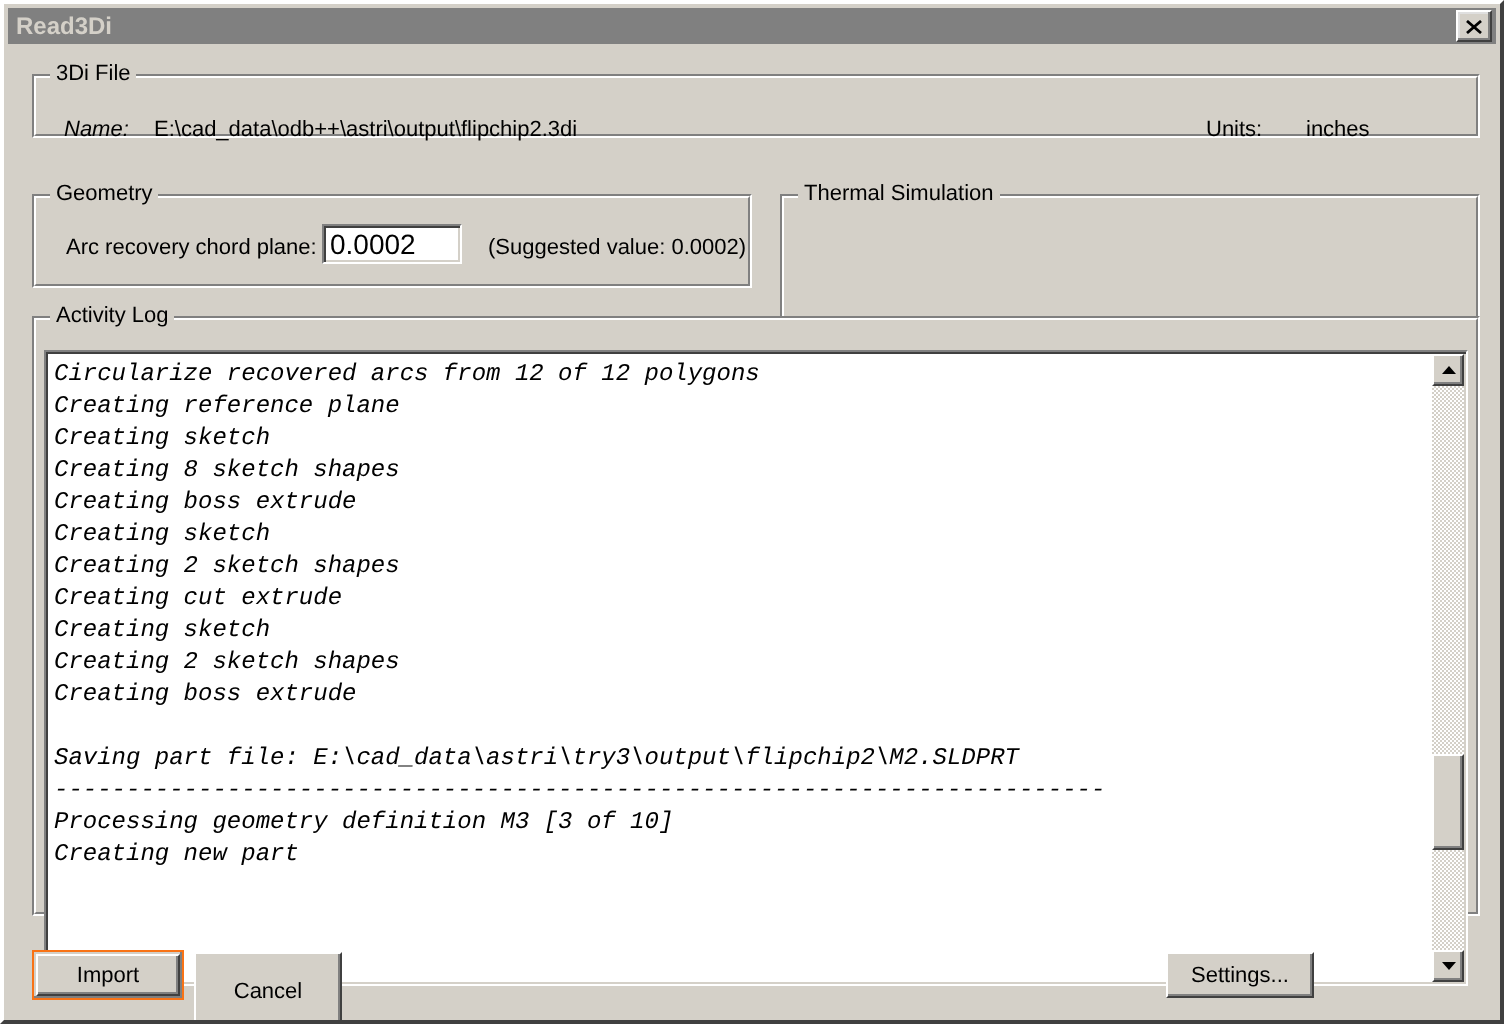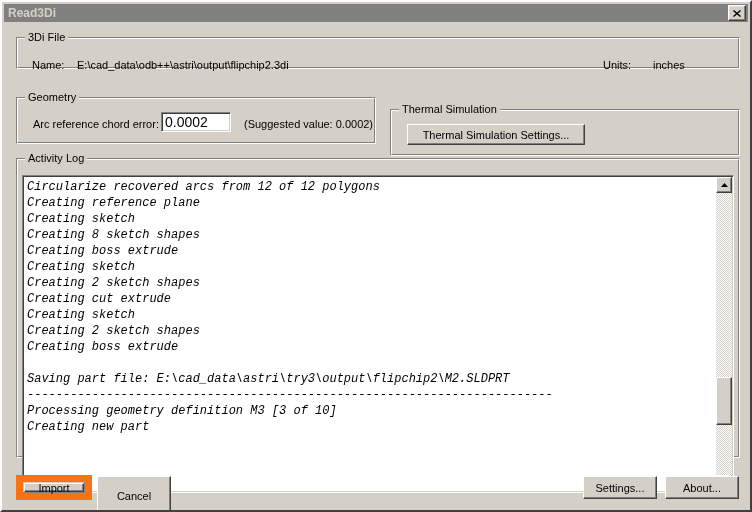--- a/index.html
+++ b/index.html
@@ -127,21 +127,21 @@
     font-size: 11px;
     color: #000000;
     display: flex;
     align-items: center;
     justify-content: center;
     cursor: default;
     white-space: nowrap;
     user-select: none;
   }
   .btn.default {
-    border: 7px solid #f97316;
+    border: 1px solid #f97316;
   }
   .btn.default .btn-face {
     position: absolute;
     left: 1px; top: 1px; right: 1px; bottom: 1px;
     border-top: 1px solid #ffffff;
     border-left: 1px solid #ffffff;
     border-right: 1px solid #404040;
     border-bottom: 1px solid #404040;
     box-shadow: inset -1px -1px 0 #808080;
     pointer-events: none;
@@ -228,40 +228,37 @@
     <div class="close-btn">
       <svg width="8" height="7" viewBox="0 0 8 7">
         <path d="M0.5 0.5 L7.5 6.5 M7.5 0.5 L0.5 6.5" stroke="#000000" stroke-width="1.4" fill="none"></path>
       </svg>
     </div>
   </div>
 
   <div class="group" style="left:14px; top:35px; width:724px; height:32px;">
     <div class="group-inner"></div>
     <div class="group-label">3Di File</div>
-    <div class="lbl" style="left:15px; top:21px;">Name:</div>
+    <div class="lbl" style="left:15px; top:21px;font-style:italic;">Name:</div>
     <div class="lbl" style="left:60px; top:21px;">E:\cad_data\odb++\astri\output\flipchip2.3di</div>
     <div class="lbl" style="left:586px; top:21px;">Units:</div>
     <div class="lbl" style="left:636px; top:21px;">inches</div>
   </div>
 
   <div class="group" style="left:14px; top:95px; width:360px; height:47px;">
     <div class="group-inner"></div>
     <div class="group-label">Geometry</div>
-    <div class="lbl" style="left:16px; top:20px;">Arc reference chord error:</div>
+    <div class="lbl" style="left:16px; top:20px;">Arc recovery chord plane:</div>
     <input class="textbox textbox-shadow" style="left: 144px; top: 14px; width: 70px; height: 20px;" type="text" value="0.0002">
     <div class="lbl" style="left:227px; top:20px;">(Suggested value: 0.0002)</div>
   </div>
 
-  <div class="group" style="left:388px; top:107px; width:350px; height:47px;">
+  <div class="group" style="left:388px; top:95px; width:350px; height:63px;">
     <div class="group-inner"></div>
     <div class="group-label">Thermal Simulation</div>
-    <div class="btn" style="left:16px; top:14px; width:178px; height:21px;">
-      <span>Thermal Simulation Settings...</span>
-    </div>
   </div>
 
   <div class="group" style="left:14px; top:156px; width:724px; height:300px;">
     <div class="group-inner"></div>
     <div class="group-label">Activity Log</div>
   </div>
 
   <div id="log-frame" style="left:20px; top:173px; width:712px; height:318px;">
     <div id="log-text">Circularize recovered arcs from 12 of 12 polygons
 Creating reference plane
@@ -302,17 +299,14 @@
   </div>
 
   <div class="btn" style="left:95px; top:474px; width:74px; height:39px;">
     <span>Cancel</span>
   </div>
 
   <div class="btn" style="left:581px; top:474px; width:74px; height:23px;align-items:center;">
     <span>Settings...</span>
   </div>
 
-  <div class="btn" style="left:663px; top:474px; width:74px; height:23px;">
-    <span>About...</span>
-  </div>
 
 </div>
 
 </body></html>

